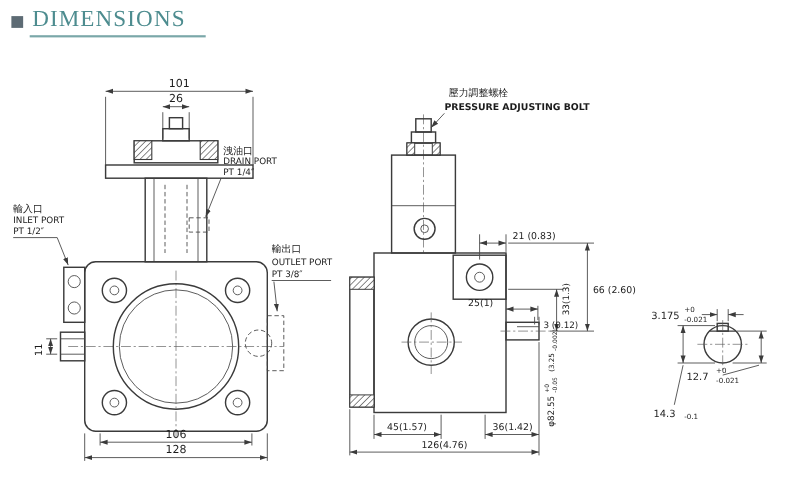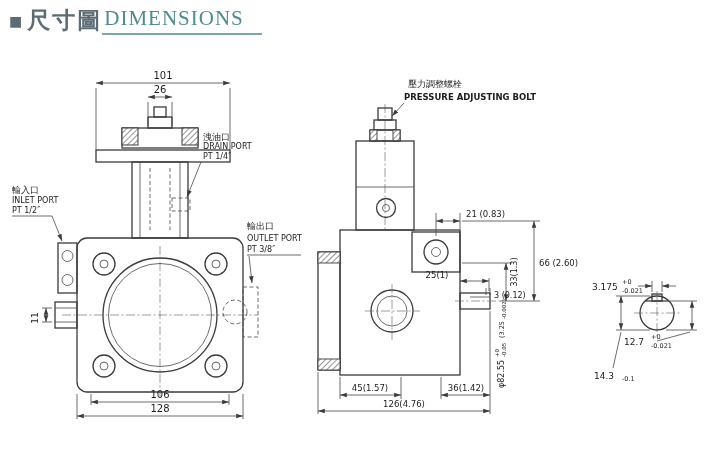--- a/index.html
+++ b/index.html
@@ -17,21 +17,20 @@
   text{fill:#1c1c1c;font-family:"DejaVu Sans",sans-serif;}
   .t10{font-size:10px;} .t9{font-size:9px;} .t85{font-size:8.5px;} .t8{font-size:8px;} .t65{font-size:6.5px;} .t55{font-size:5.5px;}
   .bold{font-weight:bold;} .mid{text-anchor:middle;}
 </style>
 </head>
 <body>
 
 <div class="page">
   <div class="hdr">
     <span class="bullet">■</span>
-    <span class="zh">尺寸圖</span>
     <span class="en">DIMENSIONS</span>
   </div>
 
   <svg width="720" height="457" viewBox="0 0 720 457">
     <defs>
       <marker id="arw" viewBox="0 0 10 10" refX="9.5" refY="5" markerWidth="9" markerHeight="9" orient="auto-start-reverse">
         <path d="M0,1.8 L9.5,5 L0,8.2 z" fill="#3b3b3b"></path>
       </marker>
       <pattern id="hatchp" width="4" height="4" patternUnits="userSpaceOnUse" patternTransform="rotate(45)">
         <rect width="4" height="4" fill="#ffffff"></rect>

